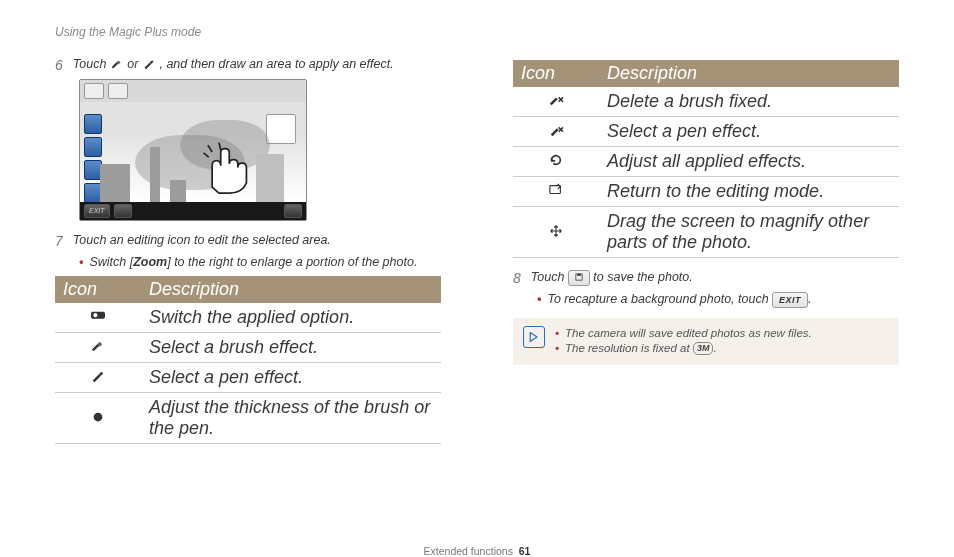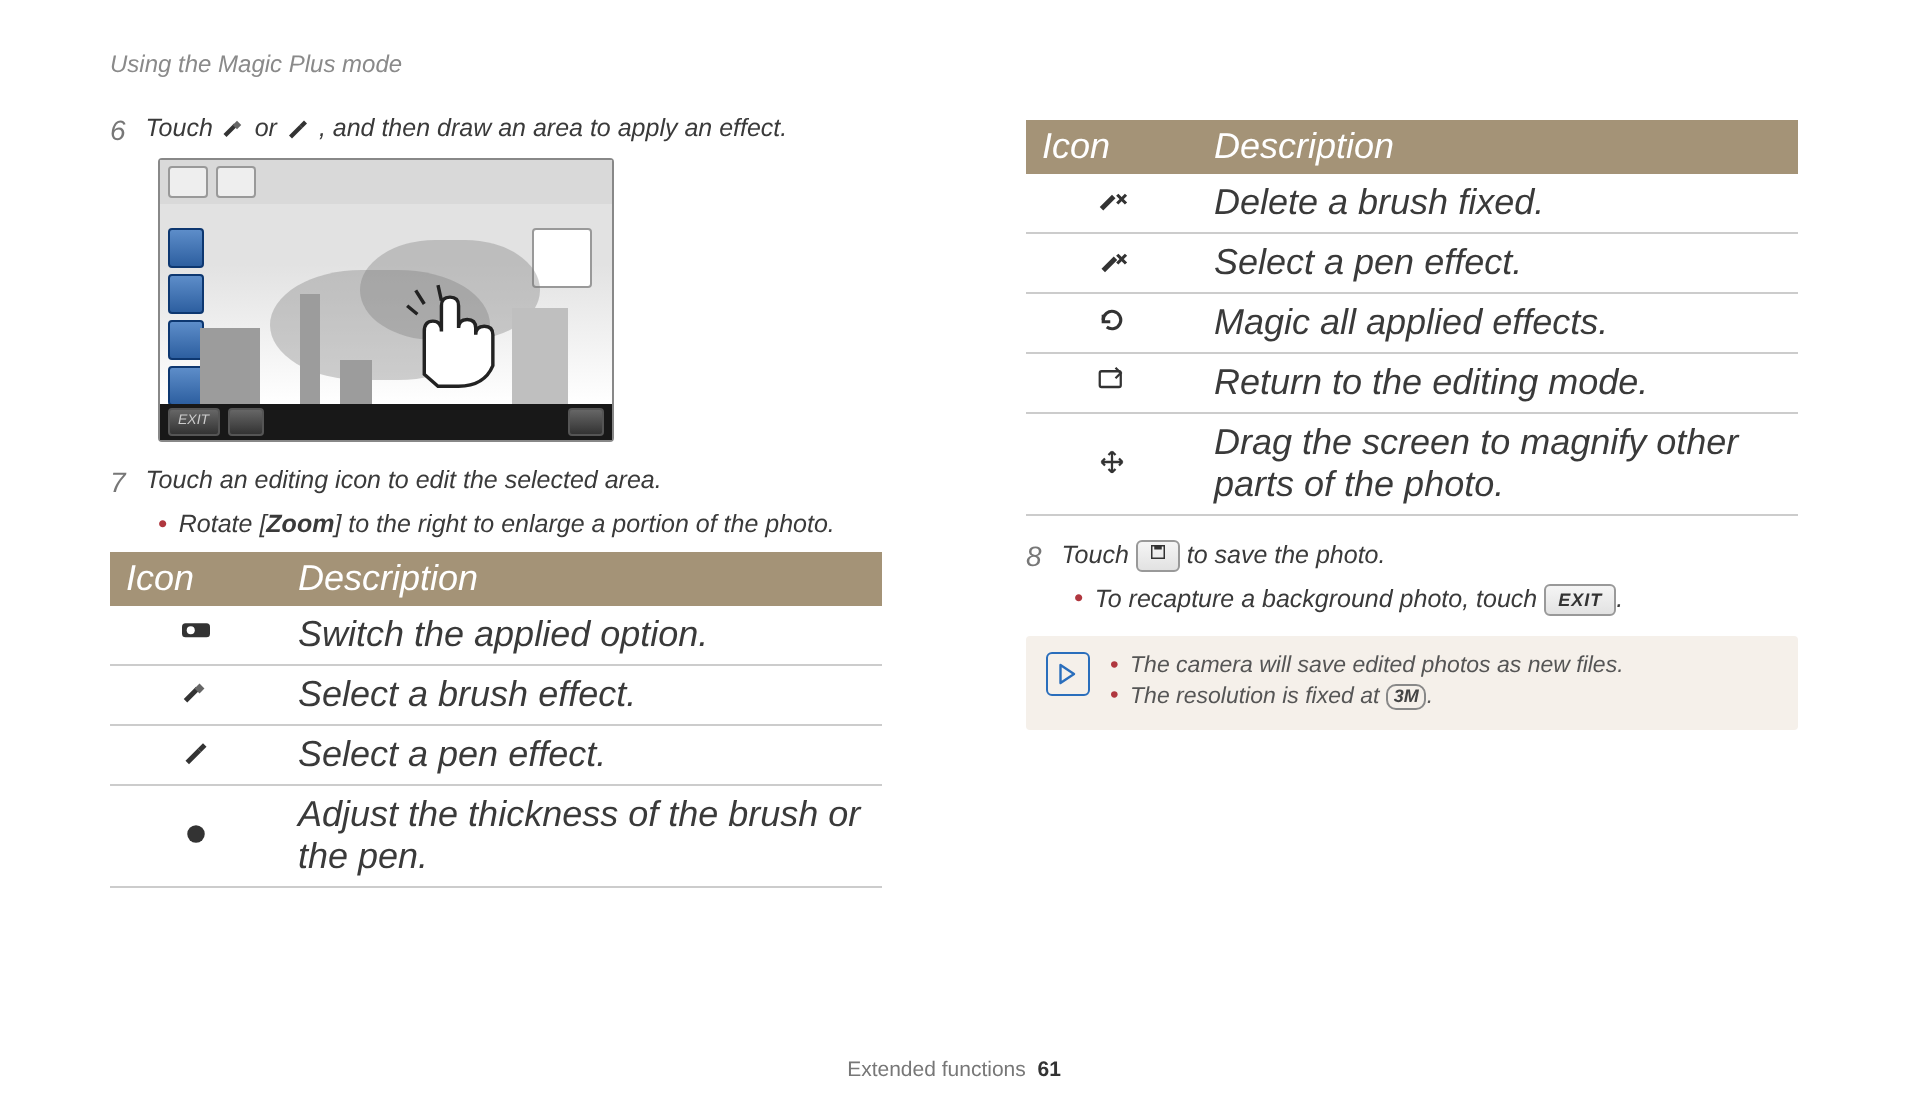--- a/index.html
+++ b/index.html
@@ -72,21 +72,21 @@
 
   
   .note{display:flex;gap:10px;background:#f5f0ea;border-radius:2px;padding:8px 10px;margin-top:10px;font-size:11.5px;color:#555;}
   .note-ic{flex:none;width:20px;height:20px;border:1px solid #2a6ebc;border-radius:3px;display:flex;align-items:center;justify-content:center;}
   .note-ic svg{width:12px;height:12px;}
   .note ul{list-style:none;margin:0;padding:0;}
   .note li{display:flex;gap:6px;margin:1px 0;}
   .res-box{display:inline-block;border:1px solid #888;border-radius:5px;padding:0 3px;font-size:9px;line-height:11px;vertical-align:middle;font-weight:bold;color:#444;}
 
   .footer{
-    position:absolute;left:0;right:0;bottom:16px;text-align:center;
+    position:absolute;left:0;right:0;bottom:0;text-align:center;
     font-size:10.5px;color:#777;
   }
   .footer .pn{font-weight:bold;color:#333;}
 </style>
 </head>
 <body>
 
 <svg width="0" height="0" style="position:absolute">
   <defs>
     <g id="i-brush">
@@ -192,21 +192,21 @@
         </div>
       </div>
 
       <p class="step-line">
         <span class="step-num">7</span>
         <span class="step-text">Touch an editing icon to edit the selected area.</span>
       </p>
       <div class="sub-bullet">
         <span class="dot">•</span>
         <span>
-          <span>Rotate [</span><span class="bold">Zoom</span><span>] to the right to enlarge a portion of the photo.</span>
+          <span>Switch [</span><span class="bold">Zoom</span><span>] to the right to enlarge a portion of the photo.</span>
         </span>
       </div>
 
       <table>
         <thead>
             <tr>
           <td>Icon</td>
           <td>Description</td>
         </tr>
           </thead>
@@ -257,21 +257,21 @@
           <tr>
             <td><span class="ic"><svg viewBox="0 0 18 16">
                     <use href="#i-del-pen"></use>
                   </svg></span></td>
             <td>Select a pen effect.</td>
           </tr>
           <tr>
             <td><span class="ic"><svg viewBox="0 0 18 16">
                     <use href="#i-undo"></use>
                   </svg></span></td>
-            <td>Magic all applied effects.</td>
+            <td>Adjust all applied effects.</td>
           </tr>
           <tr>
             <td><span class="ic"><svg viewBox="0 0 18 16">
                     <use href="#i-return"></use>
                   </svg></span></td>
             <td>Return to the editing mode.</td>
           </tr>
           <tr>
             <td><span class="ic"><svg viewBox="0 0 18 16">
                     <use href="#i-move"></use>

